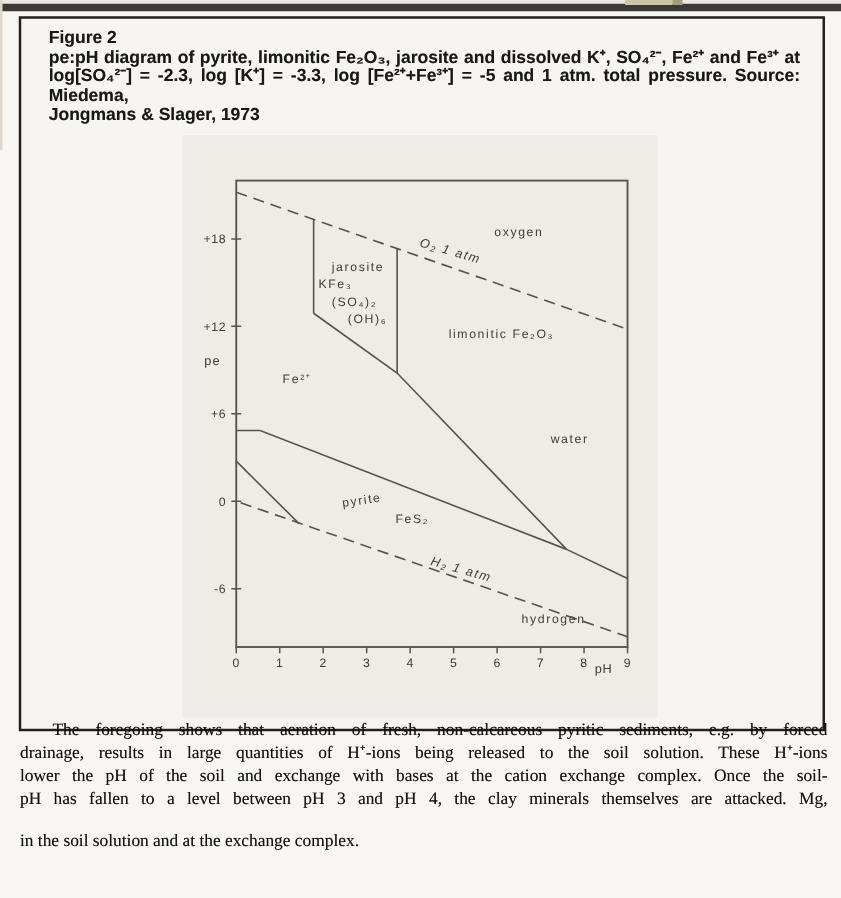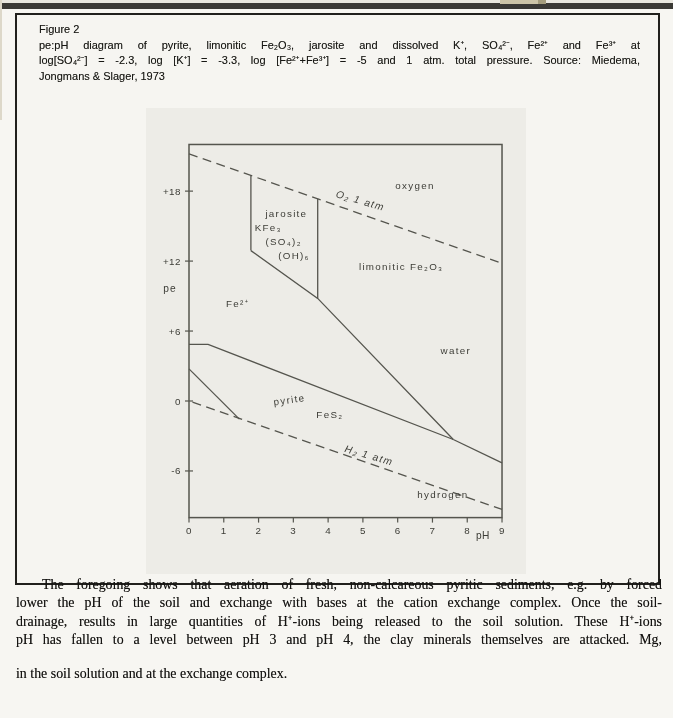--- a/index.html
+++ b/index.html
@@ -13,21 +13,21 @@
   .top-tan{position:absolute;left:500px;top:0;width:38px;height:4px;}
   .top-tan-dark{position:absolute;left:538px;top:0;width:8px;height:4px;background:#a59d7d;}
   .left-edge{position:absolute;left:0;top:0;width:2px;height:120px;background:#ddd8c9;}
 
   
   .figure-box{
     position:absolute;left:15px;top:13px;width:641px;height:568px;
     border:2px solid #21201d;background:#f6f5f1;
   }
   .caption{position:absolute;left:22px;top:7px;width:601px;
-    font-weight:normal;font-size:11px;line-height:15.6px;color:#181814;
+    font-weight:bold;font-size:14px;line-height:15.6px;color:#181814;
     text-shadow:0 0 .5px rgba(24,24,20,.45);}
   .cap-line{text-align:justify;text-align-last:justify;}
   .cap-line.first,.cap-line.last{text-align:left;text-align-last:left;}
 
   
   .chart-block{
     position:absolute;left:129px;top:93px;width:380px;height:466px;
     background:#edece7;
   }
   svg text{fill:#3c3c36;font-family:"Liberation Sans",sans-serif;}
@@ -116,19 +116,19 @@
           <text x="143.862" y="295.332" text-anchor="middle" font-size="9.8" letter-spacing="1.3" fill="#3c3c36" transform="rotate(-8 143.862 295.332)">pyrite</text>
           <text x="183.859" y="310.49" text-anchor="middle" font-size="9.8" letter-spacing="1.3" fill="#3c3c36">FeS₂</text>
           <text x="222.11700000000002" y="350.717" text-anchor="middle" font-size="10.2" letter-spacing="1.3" fill="#3c3c36" font-style="italic" transform="rotate(16 222.11700000000002 350.717)">H₂  1 atm</text>
           <text x="296.894" y="390.361" text-anchor="middle" font-size="9.8" letter-spacing="1.3" fill="#3c3c36">hydrogen</text>
         </svg>
     </div>
   </div>
 
   <div class="body-par">
     <div class="body-line first">The foregoing shows that aeration of fresh, non-calcareous pyritic sediments, e.g. by forced</div>
+    <div class="body-line">drainage, results in large quantities of H⁺-ions being released to the soil solution. These H⁺-ions</div>
     <div class="body-line">lower the pH of the soil and exchange with bases at the cation exchange complex. Once the soil-</div>
-    <div class="body-line">drainage, results in large quantities of H⁺-ions being released to the soil solution. These H⁺-ions</div>
     <div class="body-line">pH has fallen to a level between pH 3 and pH 4, the clay minerals themselves are attacked. Mg,</div>
     <div class="body-line last">in the soil solution and at the exchange complex.</div>
   </div>
 
 </div>
 
 </body></html>

